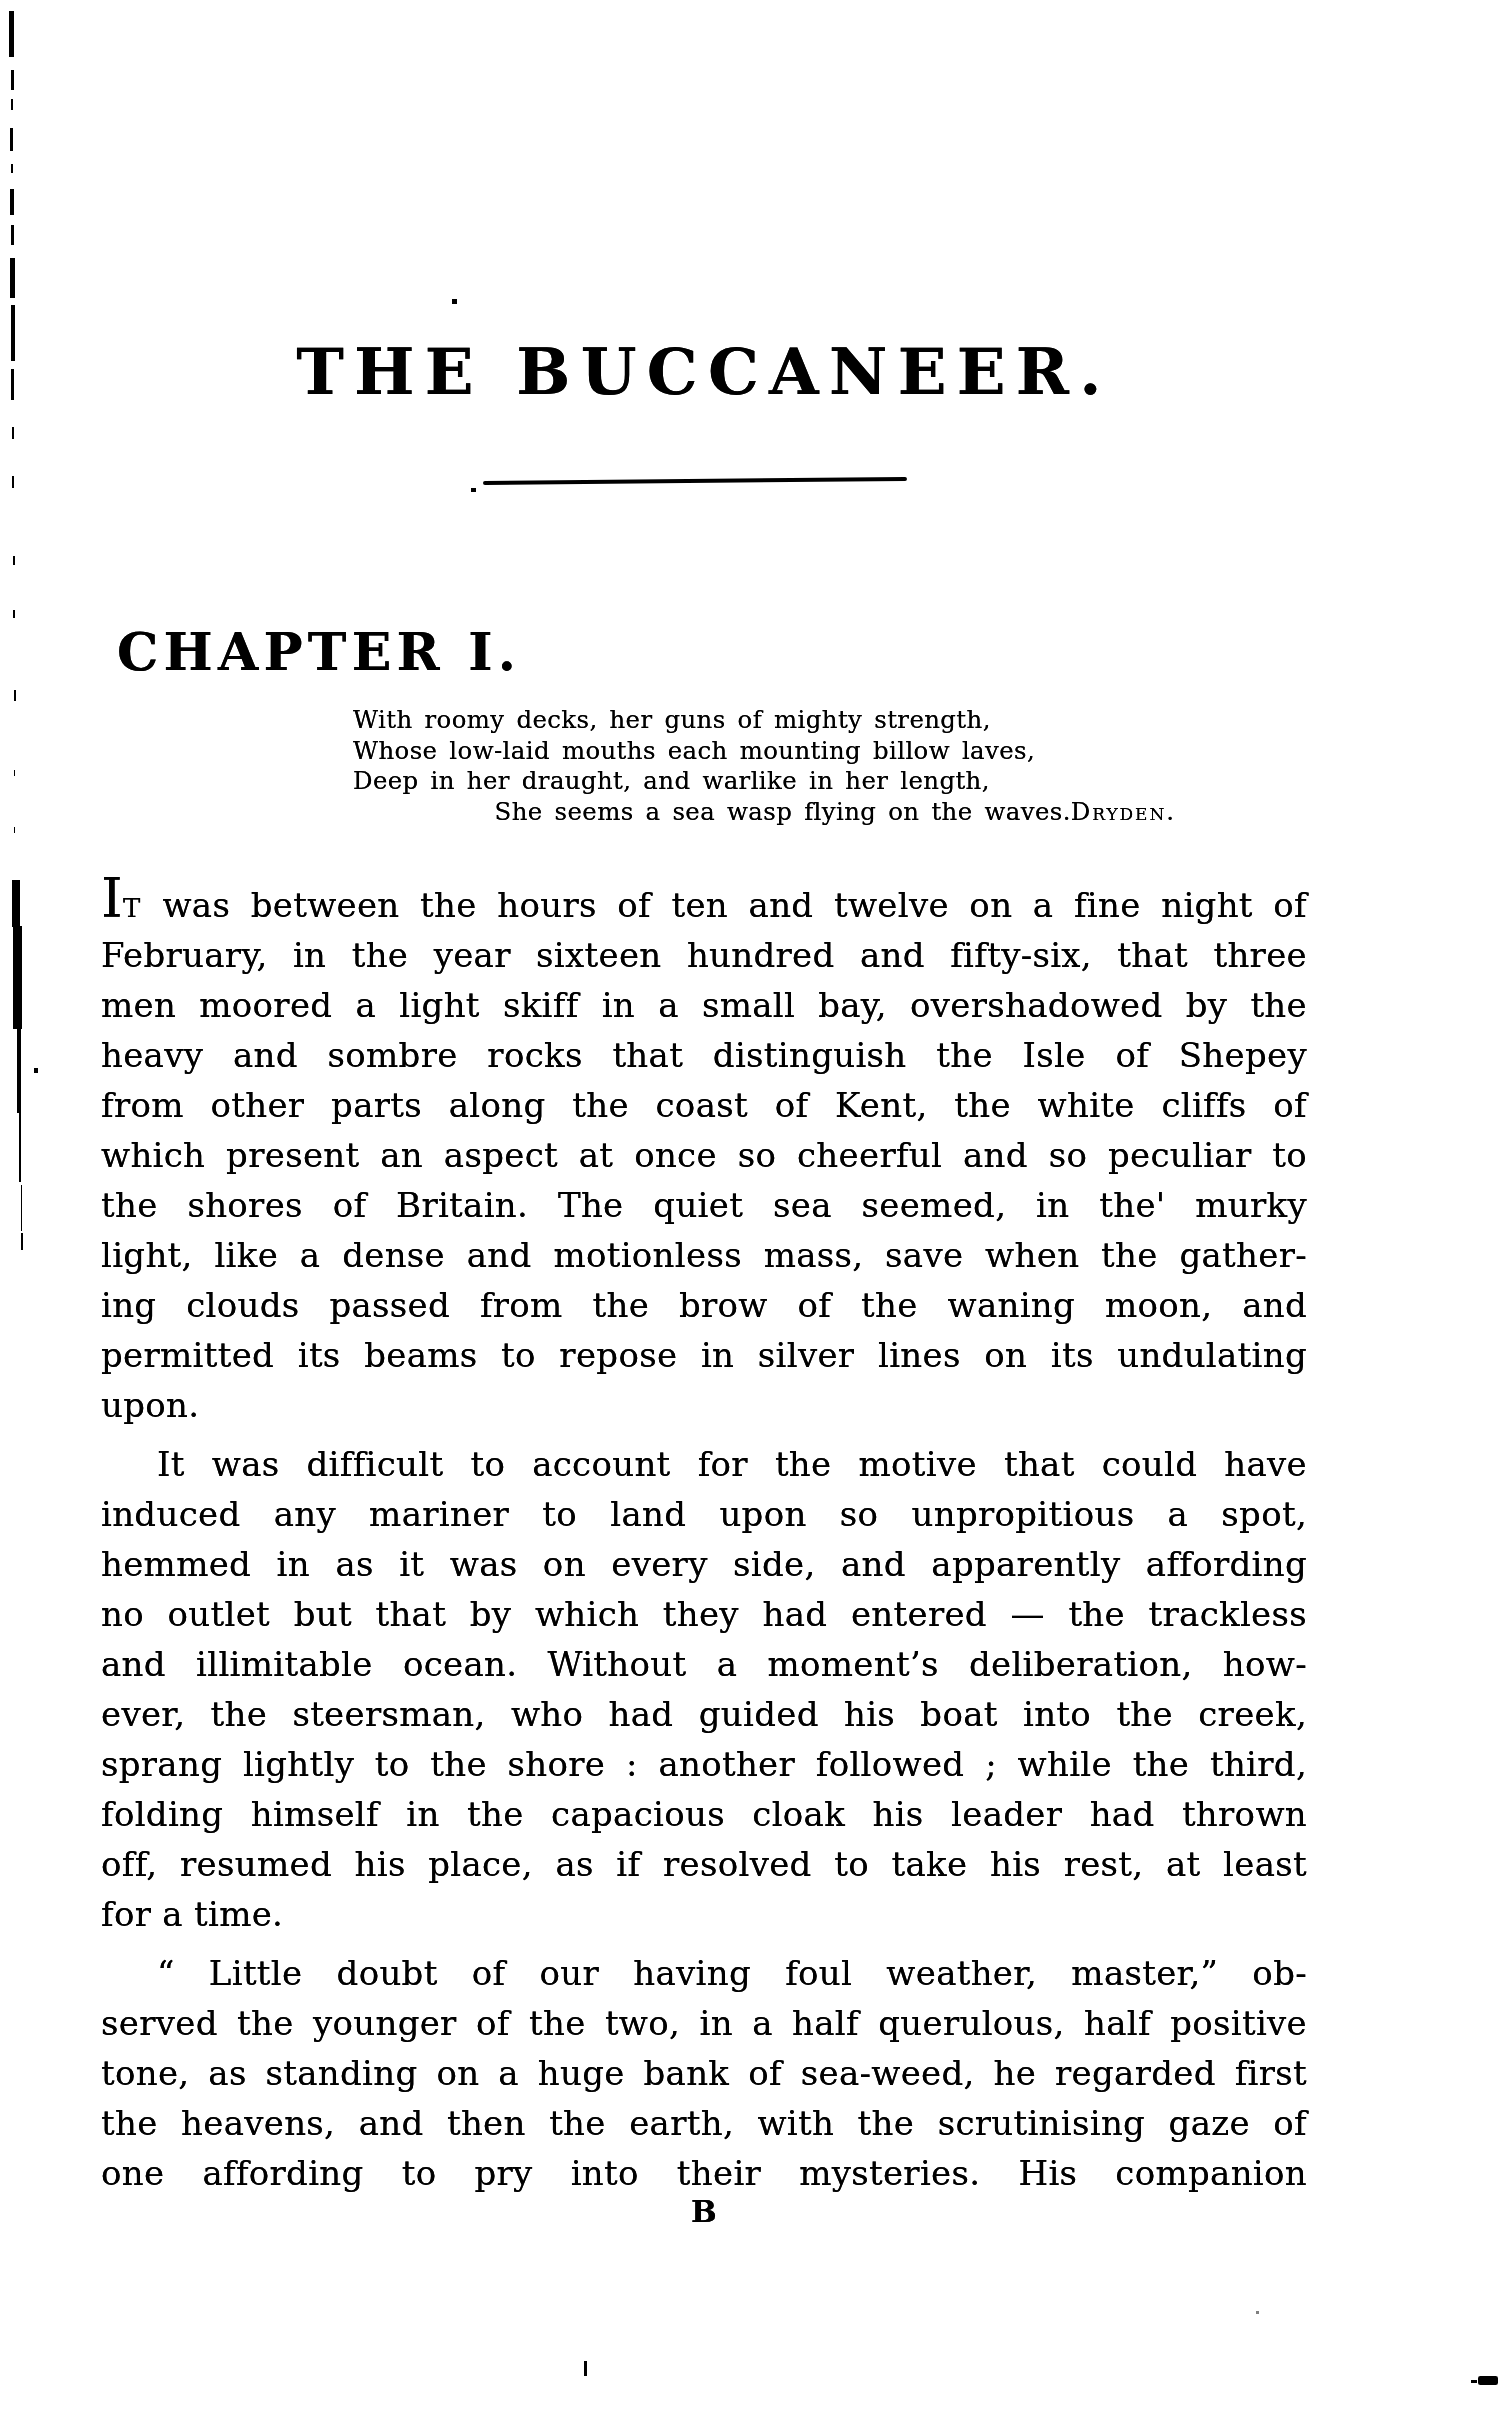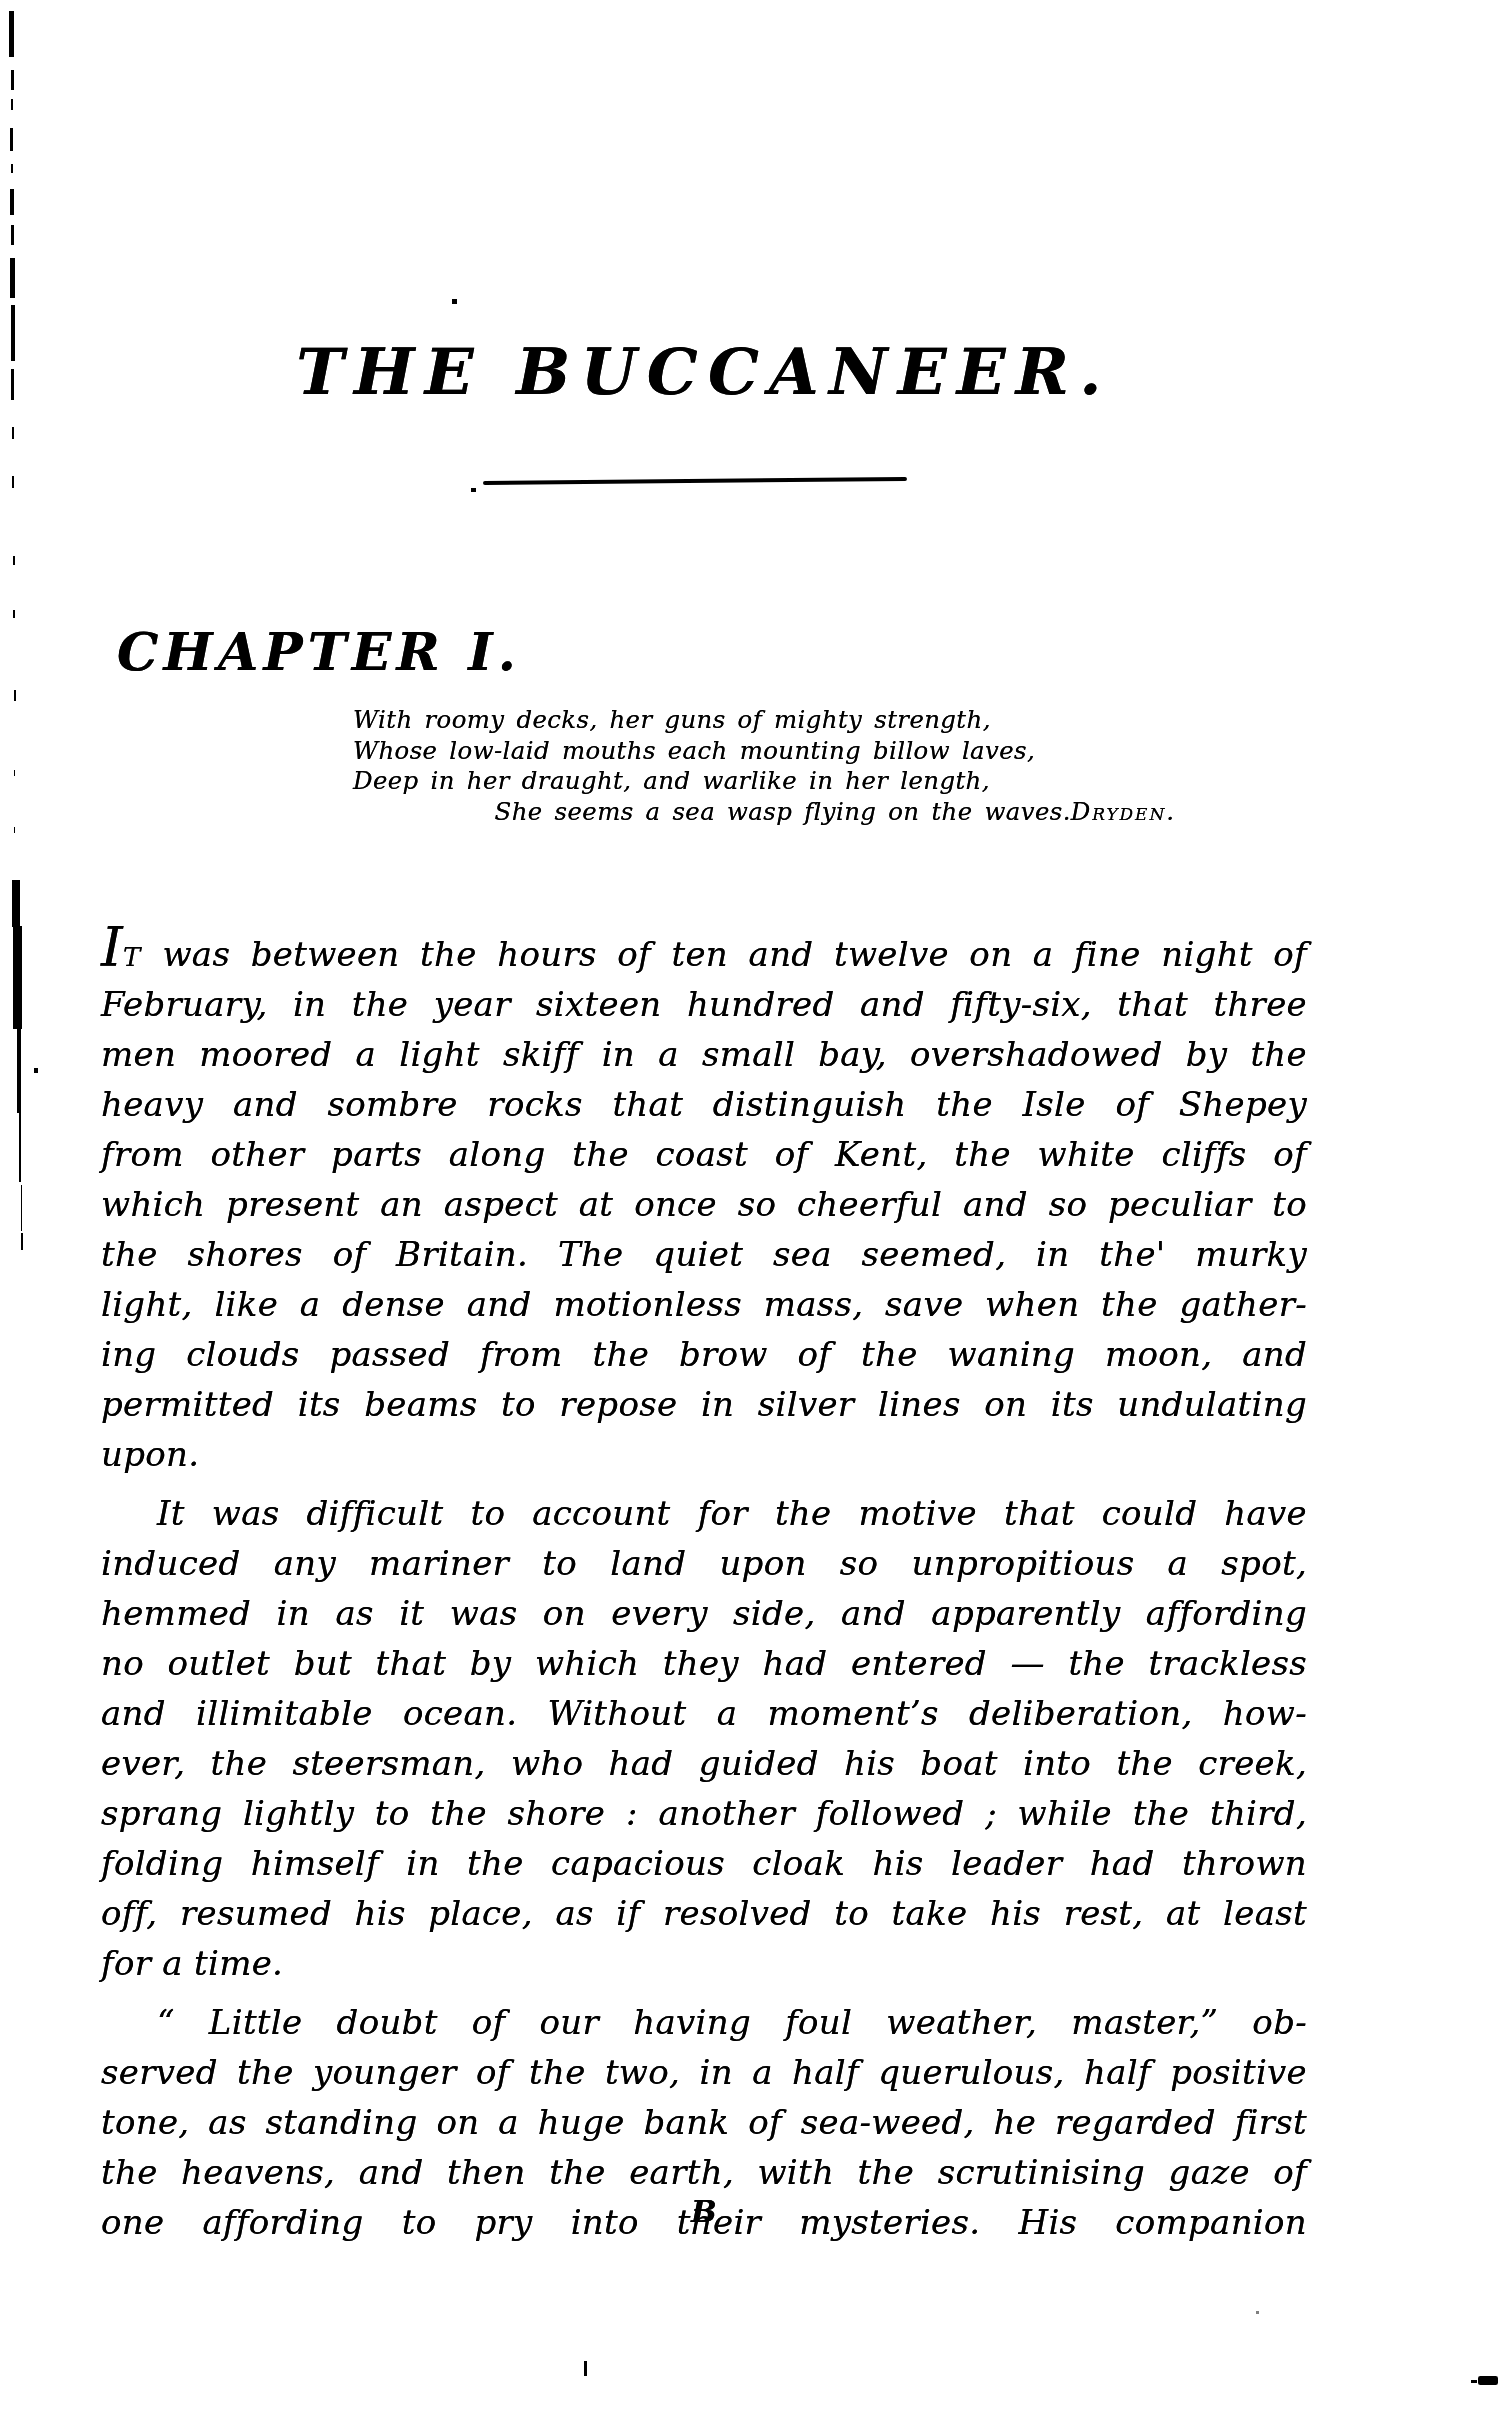--- a/index.html
+++ b/index.html
@@ -3,21 +3,20 @@
 <meta charset="utf-8">
 <style>
   html,body{margin:0;padding:0;background:#e8e8e8;}
   .page{
     position:relative;
     width:1511px;height:2413px;
     background:#ffffff;color:#000;
     font-family:"DejaVu Serif","Liberation Serif",serif;
     overflow:hidden;
     text-shadow:0 0 0.6px rgba(0,0,0,0.85);
-    font-style:italic;
   }
   .book-title{
     position:absolute;top:340px;left:101px;width:1206px;
     margin:0;text-align:center;
     font-size:64px;font-weight:bold;letter-spacing:0.16em;
     line-height:1;white-space:nowrap;
   }
   .title-rule{
     position:absolute;top:479px;left:483px;width:424px;height:3.8px;
     background:#000;border-radius:2.3px;transform:rotate(-0.55deg);
@@ -33,21 +32,21 @@
     font-size:24.4px;line-height:30.5px;
     letter-spacing:0.4px;word-spacing:3.8px;margin-left:48px;
   }
   .ep-line{white-space:nowrap;}
   .ep-last{display:flex;justify-content:center;align-items:baseline;}
   .epigraph-attribution{
     font-variant:small-caps;letter-spacing:1.9px;word-spacing:0;
     padding-right:4.6px;
   }
   .body-text{
-    position:absolute;top:929px;left:101px;width:1206px;
+    position:absolute;top:880px;left:101px;width:1206px;
     font-size:34px;line-height:50px;letter-spacing:0.3px;
   }
   .para + .para{margin-top:9.1px;}
   .line{
     text-align:justify;
     text-align-last:justify;
     height:50px;overflow:visible;
   }
   
   .endstop .lines .line:last-child{text-align-last:left;}

